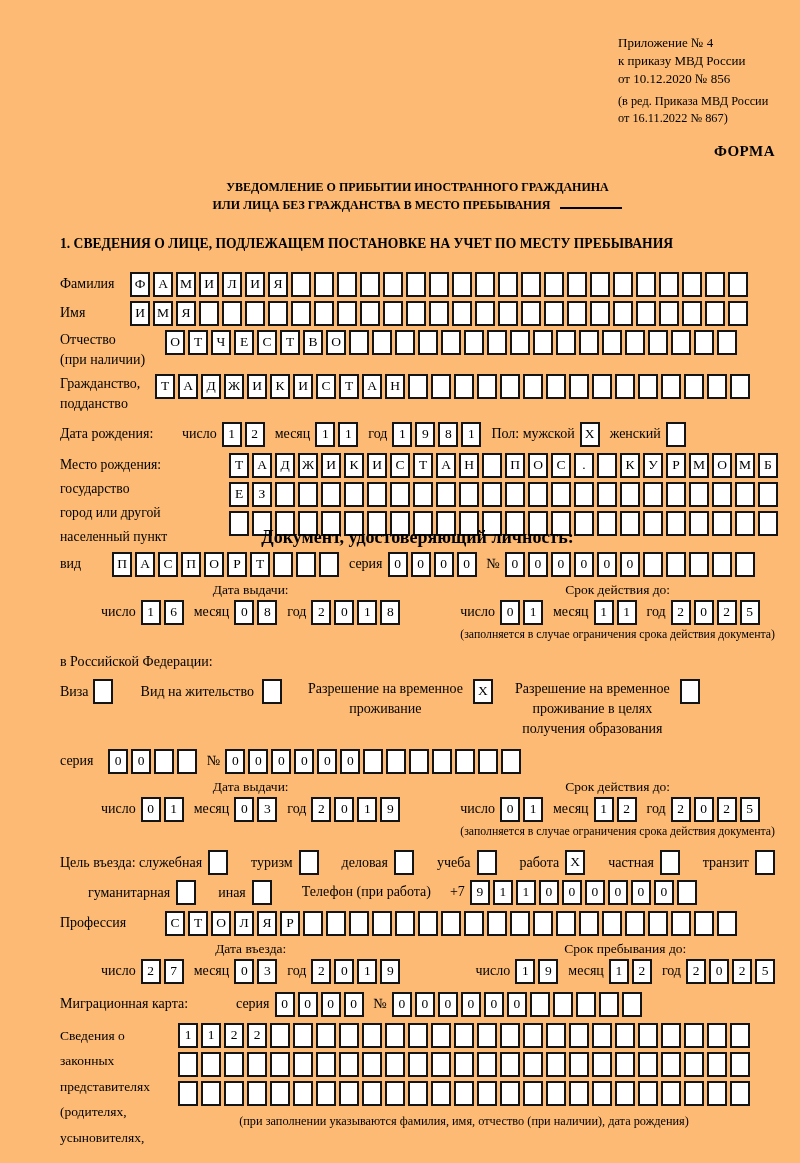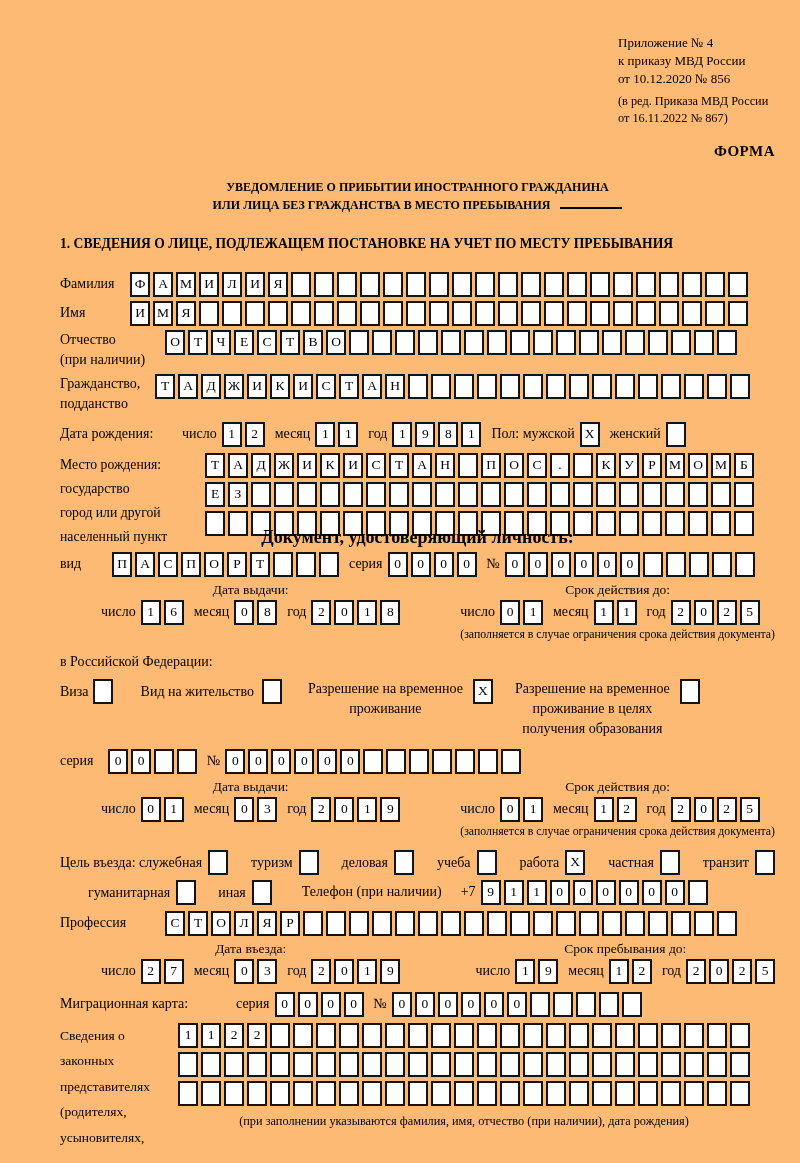--- a/index.html
+++ b/index.html
@@ -235,21 +235,21 @@
     <span class="dlbl">Пол: мужской</span>
     <span class="cells">
         <span class="cell">X</span>
       </span>
     <span class="dlbl">женский</span>
     <span class="cells">
         <span class="cell"></span>
       </span>
   </div>
 
-  <div class="row top" style="margin-top:6px;">
+  <div class="row top" style="margin-top:6px;gap:24px;">
     <span class="bplbl">
       <div>Место рождения:</div>
       <div>государство</div>
       <div>город или другой</div>
       <div>населенный пункт</div>
     </span>
     <span class="cellcol">
       <span class="cells">
           <span class="cell">Т</span>
           <span class="cell">А</span>
@@ -581,21 +581,21 @@
       <span class="cells">
           <span class="cell"></span>
         </span>
     </span>
     <span class="pitem" style="margin-left:22px;">
       <span class="cklbl">иная</span>
       <span class="cells">
           <span class="cell"></span>
         </span>
     </span>
-    <span class="dlbl" style="margin-left:30px;">Телефон (при наличии)</span>
+    <span class="dlbl" style="margin-left:30px;">Телефон (при работа)</span>
     <span class="dlbl" style="margin-left:14px;">+7</span>
     <span class="cells">
         <span class="cell">9</span>
         <span class="cell">1</span>
         <span class="cell">1</span>
         <span class="cell">0</span>
         <span class="cell">0</span>
         <span class="cell">0</span>
         <span class="cell">0</span>
         <span class="cell">0</span>

